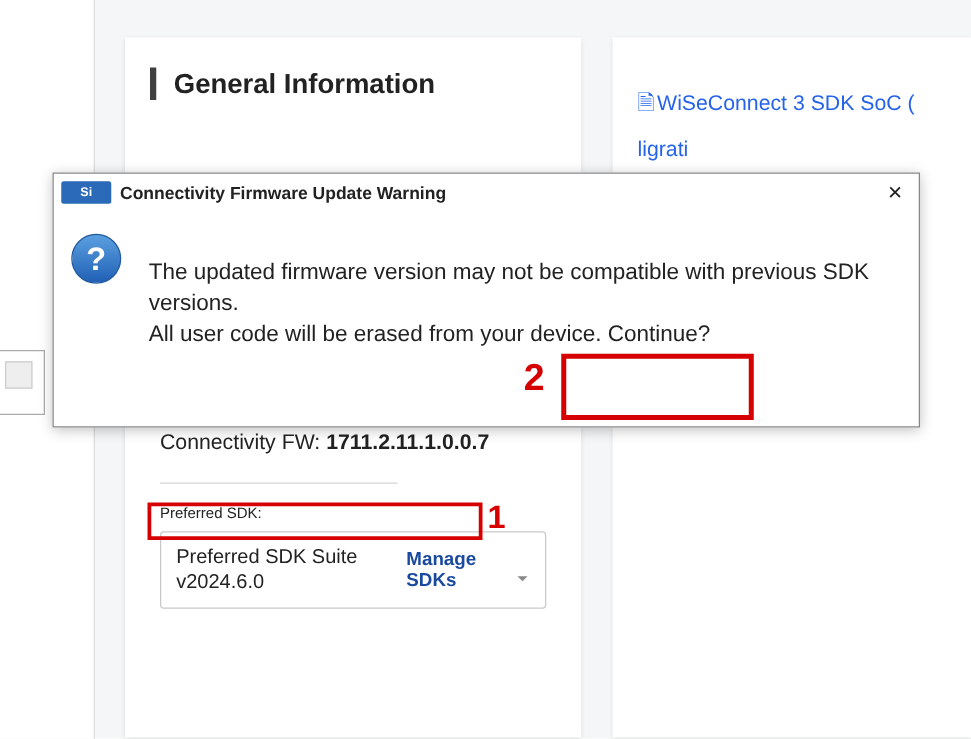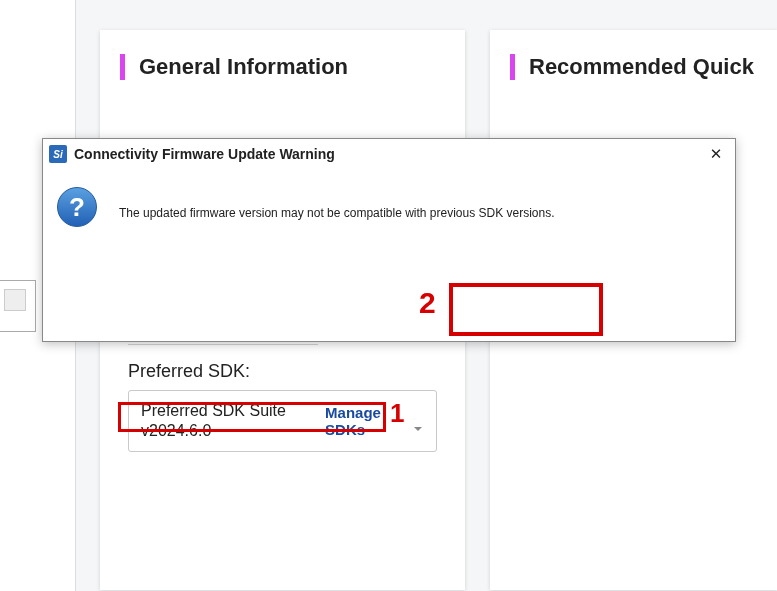--- a/index.html
+++ b/index.html
@@ -58,21 +58,21 @@
       top: 30px;
       width: 287px;
       height: 560px;
     }
     .card-title-wrap {
       padding: 24px 20px 16px 20px;
     }
     .card-title {
       font-size: 22px;
       font-weight: 700;
-      border-left: 5px solid #d946ef;
+      border-left: 5px solid #404040;
       padding-left: 14px;
       color: #222;
     }
     .card-body {
       padding: 8px 28px;
     }
     .fw-row {
       margin-top: 240px;
     }
     .fw-line {
@@ -105,21 +105,21 @@
       font-weight: 700;
       font-size: 26px;
       pointer-events: none;
     }
     .rule {
       border-top: 1px solid #d5d5d5;
       margin: 22px 0 16px 0;
       width: 190px;
     }
     .pref-label {
-      font-size: 18px;
+      font-size: 12px;
       margin-bottom: 8px;
     }
     .sdk-box {
       border: 1px solid #c9c9c9;
       border-radius: 3px;
       padding: 10px 12px;
       display: flex;
       align-items: center;
       justify-content: space-between;
     }
@@ -157,32 +157,31 @@
       border: 1px solid #888;
       box-shadow: 0 2px 10px rgba(0,0,0,0.25);
     }
     .dlg-titlebar {
       display: flex;
       align-items: center;
       padding: 5px 8px 5px 6px;
       height: 20px;
     }
     .si-icon {
-      width: 18px;
+      width: 40px;
       height: 18px;
       background: #2a6ab8;
       color: #fff;
       font-size: 10px;
       font-weight: 700;
       display: inline-flex;
       align-items: center;
       justify-content: center;
       border-radius: 2px;
       margin-right: 7px;
-      font-style: italic;
     }
     .dlg-title {
       font-size: 14px;
       flex: 1;
       font-weight: bold;
     }
     .dlg-close {
       cursor: pointer;
       font-size: 15px;
       width: 22px;
@@ -201,21 +200,21 @@
       font-size: 26px;
       font-weight: bold;
       display: flex;
       align-items: center;
       justify-content: center;
       border: 1px solid #225a9e;
       flex-shrink: 0;
       margin-right: 22px;
     }
     .dlg-text {
-      font-size: 12px;
+      font-size: 18px;
       line-height: 1.4;
       margin-top: 18px;
     }
     .dlg-buttons {
       display: flex;
       justify-content: flex-end;
       gap: 14px;
       padding: 14px 14px 18px 0;
     }
     .dlg-btn {
@@ -267,61 +266,63 @@
 </div>
 
 <div class="bg-area"></div>
 
 <div class="card card-general">
   <div class="card-title-wrap">
     <div class="card-title">General Information</div>
   </div>
   <div class="card-body">
     <div class="fw-row">
+      <div class="fw-line">
+        <span>Connectivity FW:</span>
+        <span class="bold">1711.2.11.1.0.0.7</span>
+      </div>
     </div>
     <div class="rule"></div>
     <div class="pref-label">Preferred SDK:</div>
     <div class="sdk-box">
       <div class="sdk-name">
         <span>Preferred SDK Suite v2024.6.0</span>
       </div>
       <span class="manage-link">
         <span>Manage SDKs</span>
         <span>
           <svg width="12" height="12" viewBox="0 0 12 12">
               <path d="M2 4 L6 8 L10 4 Z" fill="#888"></path>
             </svg>
         </span>
       </span>
     </div>
   </div>
 </div>
 
 <div class="card card-recommended">
-  <div class="card-title-wrap">
-    <div class="card-title">Recommended Quick</div>
-  </div>
   <span class="rec-link">
     <span class="doc-icon">🗎</span><span>WiSeConnect 3 SDK SoC (</span>
   </span>
   <span class="rec-link"><span>ligrati</span></span>
   <span class="rec-link"><span>ligrati</span></span>
   <span class="rec-link"><span>ligrati</span></span>
 </div>
 
 <div class="dialog">
   <div class="dlg-titlebar">
     <span class="si-icon">Si</span>
     <span class="dlg-title">Connectivity Firmware Update Warning</span>
     <span class="dlg-close">✕</span>
   </div>
   <div class="dlg-body">
     <div class="q-icon">?</div>
     <div class="dlg-text">
       <div>The updated firmware version may not be compatible with previous SDK versions.</div>
+      <div>All user code will be erased from your device. Continue?</div>
     </div>
   </div>
   <div class="dlg-buttons">
   </div>
 </div>
 
 <div class="annot-box-1"></div>
 <div class="annot-num-1">1</div>
 <div class="annot-box-2"></div>
 <div class="annot-num-2">2</div>

